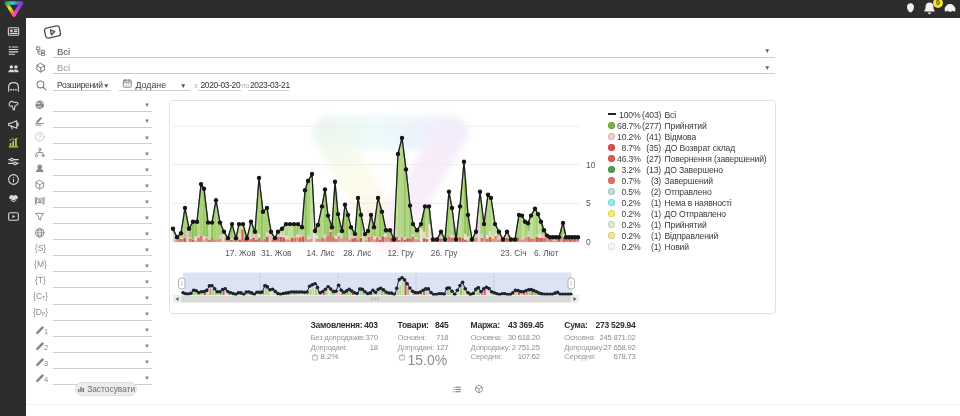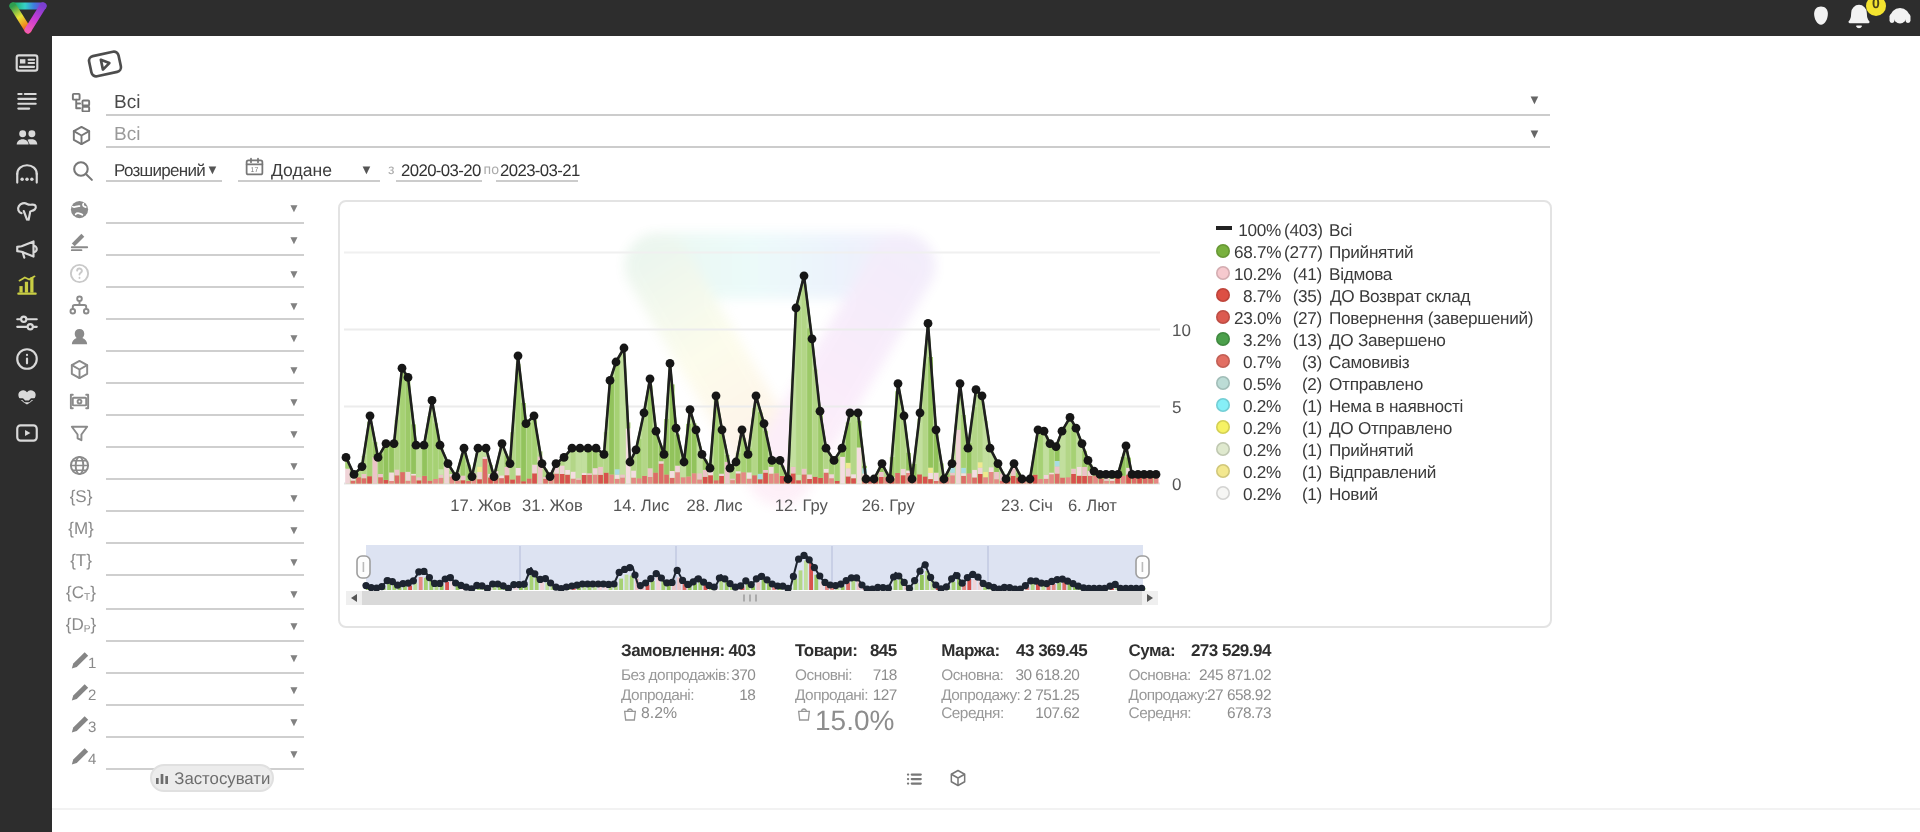--- a/index.html
+++ b/index.html
@@ -1112,35 +1112,35 @@
     <span style="position:absolute;left:57.5px;top:1px">Відмова</span>
   </div>
 <div style="position:absolute;left:607px;top:141.9px;height:11px;font-size:8.6px;color:#3a3a3a;white-space:nowrap;letter-spacing:-0.15px">
     <span style="position:absolute;left:1px;top:1.8px;width:7.4px;height:7.4px;border-radius:50%;background:#dd4f44;box-shadow:inset 0 0 0 0.8px rgba(0,0,0,0.14)"></span>
     <span style="position:absolute;left:10px;top:1px;width:23.5px;text-align:right">8.7%</span>
     <span style="position:absolute;left:35px;top:1px;width:19px;text-align:right">(35)</span>
     <span style="position:absolute;left:58px;top:1px">ДО Возврат склад</span>
   </div>
 <div style="position:absolute;left:607px;top:152.9px;height:11px;font-size:8.6px;color:#3a3a3a;white-space:nowrap;letter-spacing:-0.15px">
     <span style="position:absolute;left:1px;top:1.8px;width:7.4px;height:7.4px;border-radius:50%;background:#dc5a50;box-shadow:inset 0 0 0 0.8px rgba(0,0,0,0.14)"></span>
-    <span style="position:absolute;left:10px;top:1px;width:23.5px;text-align:right">23.0%</span>
+    <span style="position:absolute;left:10px;top:1px;width:23.5px;text-align:right">46.3%</span>
     <span style="position:absolute;left:35px;top:1px;width:19px;text-align:right">(27)</span>
     <span style="position:absolute;left:57.5px;top:1px">Повернення (завершений)</span>
   </div>
 <div style="position:absolute;left:607px;top:163.9px;height:11px;font-size:8.6px;color:#3a3a3a;white-space:nowrap;letter-spacing:-0.15px">
     <span style="position:absolute;left:1px;top:1.8px;width:7.4px;height:7.4px;border-radius:50%;background:#4ba04b;box-shadow:inset 0 0 0 0.8px rgba(0,0,0,0.14)"></span>
     <span style="position:absolute;left:10px;top:1px;width:23.5px;text-align:right">3.2%</span>
     <span style="position:absolute;left:35px;top:1px;width:19px;text-align:right">(13)</span>
     <span style="position:absolute;left:57.5px;top:1px">ДО Завершено</span>
   </div>
 <div style="position:absolute;left:607px;top:175.0px;height:11px;font-size:8.6px;color:#3a3a3a;white-space:nowrap;letter-spacing:-0.15px">
     <span style="position:absolute;left:1px;top:1.8px;width:7.4px;height:7.4px;border-radius:50%;background:#e26f63;box-shadow:inset 0 0 0 0.8px rgba(0,0,0,0.14)"></span>
     <span style="position:absolute;left:10px;top:1px;width:23.5px;text-align:right">0.7%</span>
     <span style="position:absolute;left:35px;top:1px;width:19px;text-align:right">(3)</span>
-    <span style="position:absolute;left:57.5px;top:1px">Самовивіз</span>
+    <span style="position:absolute;left:57.5px;top:1px">Завершений</span>
   </div>
 <div style="position:absolute;left:607px;top:186.0px;height:11px;font-size:8.6px;color:#3a3a3a;white-space:nowrap;letter-spacing:-0.15px">
     <span style="position:absolute;left:1px;top:1.8px;width:7.4px;height:7.4px;border-radius:50%;background:#bcdcd6;box-shadow:inset 0 0 0 0.8px rgba(0,0,0,0.14)"></span>
     <span style="position:absolute;left:10px;top:1px;width:23.5px;text-align:right">0.5%</span>
     <span style="position:absolute;left:35px;top:1px;width:19px;text-align:right">(2)</span>
     <span style="position:absolute;left:57.5px;top:1px">Отправлено</span>
   </div>
 <div style="position:absolute;left:607px;top:197.0px;height:11px;font-size:8.6px;color:#3a3a3a;white-space:nowrap;letter-spacing:-0.15px">
     <span style="position:absolute;left:1px;top:1.8px;width:7.4px;height:7.4px;border-radius:50%;background:#86eff7;box-shadow:inset 0 0 0 0.8px rgba(0,0,0,0.14)"></span>
     <span style="position:absolute;left:10px;top:1px;width:23.5px;text-align:right">0.2%</span>

